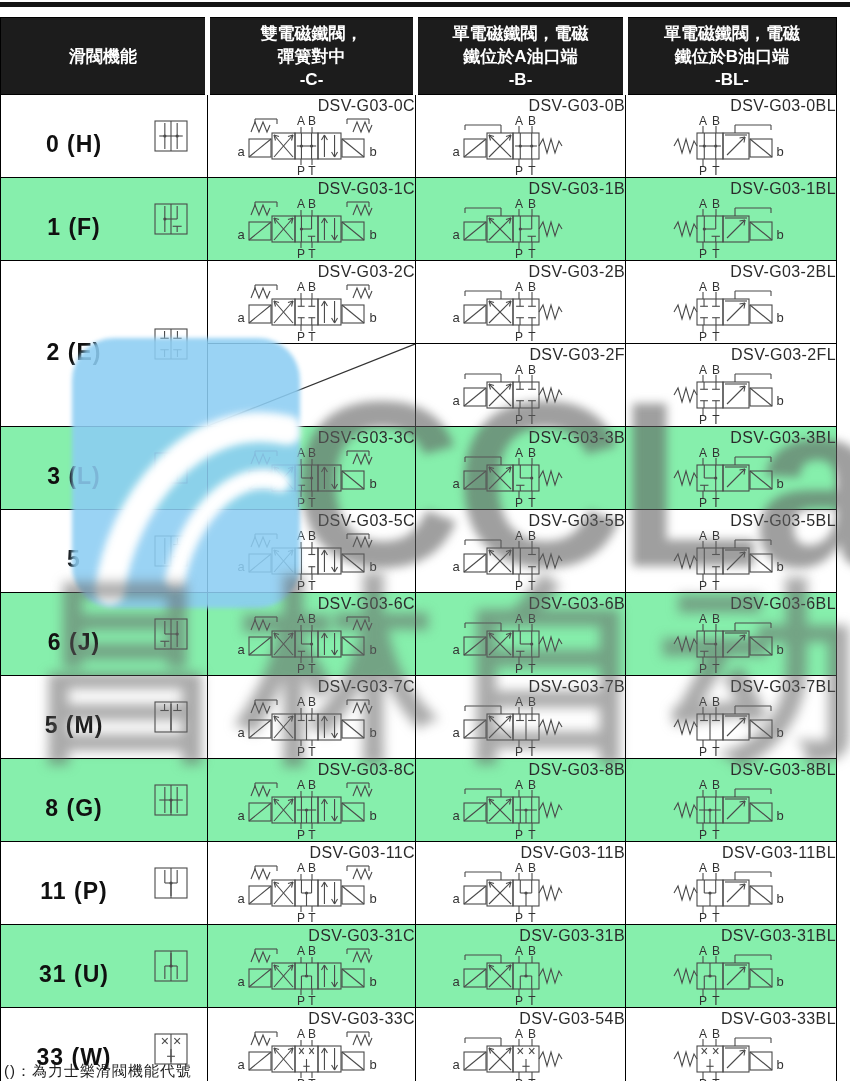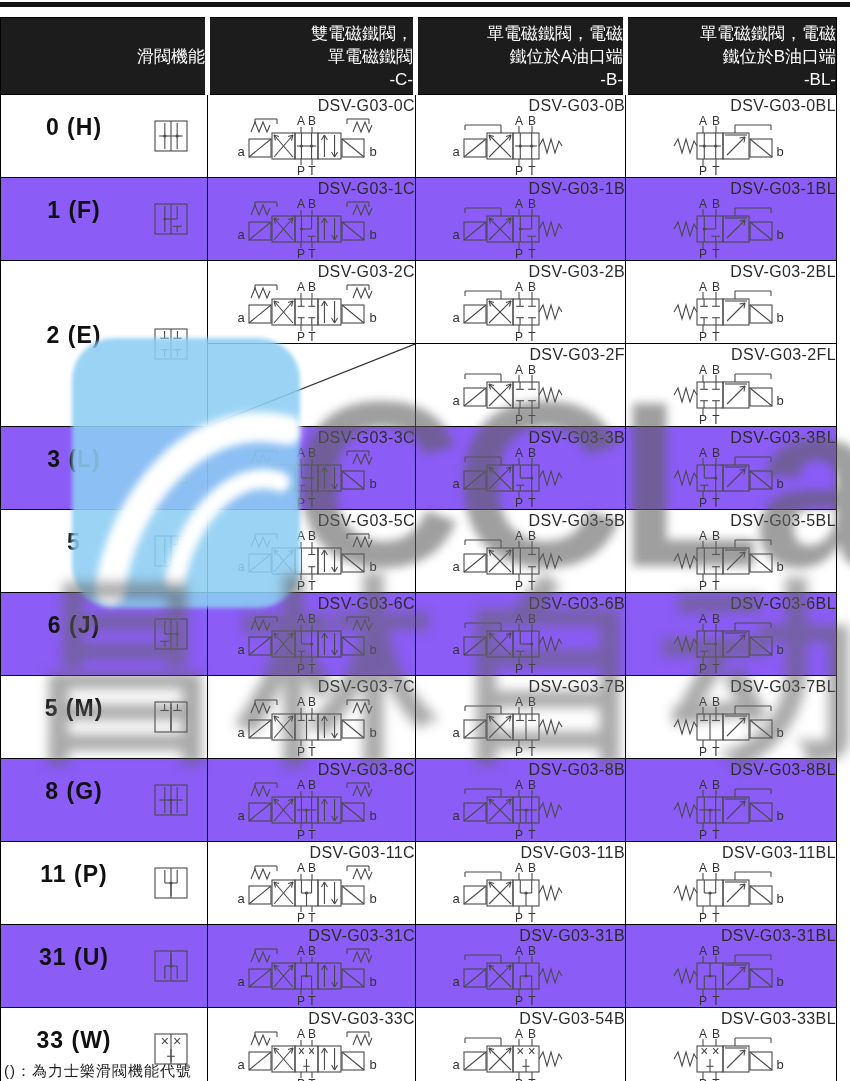--- a/index.html
+++ b/index.html
@@ -1,29 +1,29 @@
 <!DOCTYPE html>
 <html><head>
 <meta charset="utf-8">
 <style>
   html,body{margin:0;padding:0;background:#fff;}
   .page{position:relative;width:850px;height:1081px;background:#fff;overflow:hidden;
         font-family:"Liberation Sans",sans-serif;}
   .top-rule{position:absolute;left:0;top:2px;width:850px;height:5px;background:#141414;}
 
   table.valves{position:absolute;left:0;top:17px;width:836px;border-collapse:collapse;table-layout:fixed;}
-  table.valves th{background:#1c1c1c;color:#fff;font-weight:normal;font-size:17px;height:76px;
-                  text-align:right;vertical-align:middle;padding:0;border:1px solid #000;}
+  table.valves th{background:#1c1c1c;color:#fff;font-weight:bold;font-size:17px;height:76px;
+                  text-align:center;vertical-align:middle;padding:0;border:1px solid #000;}
   table.valves th + th{border-left:5px solid #fff;}
   table.valves th .hl{line-height:23px;}
   table.valves td{border:1px solid #000;padding:0;vertical-align:middle;background:#fff;}
-  tr.shaded td{background:#8b5cf6;margin-top:48px;}
+  tr.shaded td{background:#86efac;margin-top:48px;}
 
   .labelcell{}
-  .labelwrap{display:flex;align-items:flex-start;justify-content:flex-start;padding-left:34px;gap:38px;}
+  .labelwrap{display:flex;align-items:flex-end;justify-content:flex-start;padding-left:34px;gap:38px;}
   .rowlabel{font-size:23px;font-weight:bold;color:#101010;min-width:78px;text-align:center;letter-spacing:1px;}
   .minisym svg{display:block;}
 
   .valvecell{text-align:right;}
   .model{font-size:16px;color:#2b2b2b;letter-spacing:.4px;margin:2px 0 0 0;}
   .valvecell svg{display:block;margin:0 auto;}
 
   .diagcell{position:relative;}
   .diagcell svg{position:absolute;inset:0;width:100%;height:100%;display:block;}
 
@@ -54,21 +54,21 @@
         <col style="width:210px">
         <col style="width:211px">
       </colgroup>
     <thead>
       <tr>
         <th>
           <div class="hl">滑閥機能</div>
         </th>
         <th>
           <div class="hl">雙電磁鐵閥，</div>
-          <div class="hl">單電磁鐵閥</div>
+          <div class="hl">彈簧對中</div>
           <div class="hl">-C-</div>
         </th>
         <th>
           <div class="hl">單電磁鐵閥，電磁</div>
           <div class="hl">鐵位於A油口端</div>
           <div class="hl">-B-</div>
         </th>
         <th>
           <div class="hl">單電磁鐵閥，電磁</div>
           <div class="hl">鐵位於B油口端</div>

